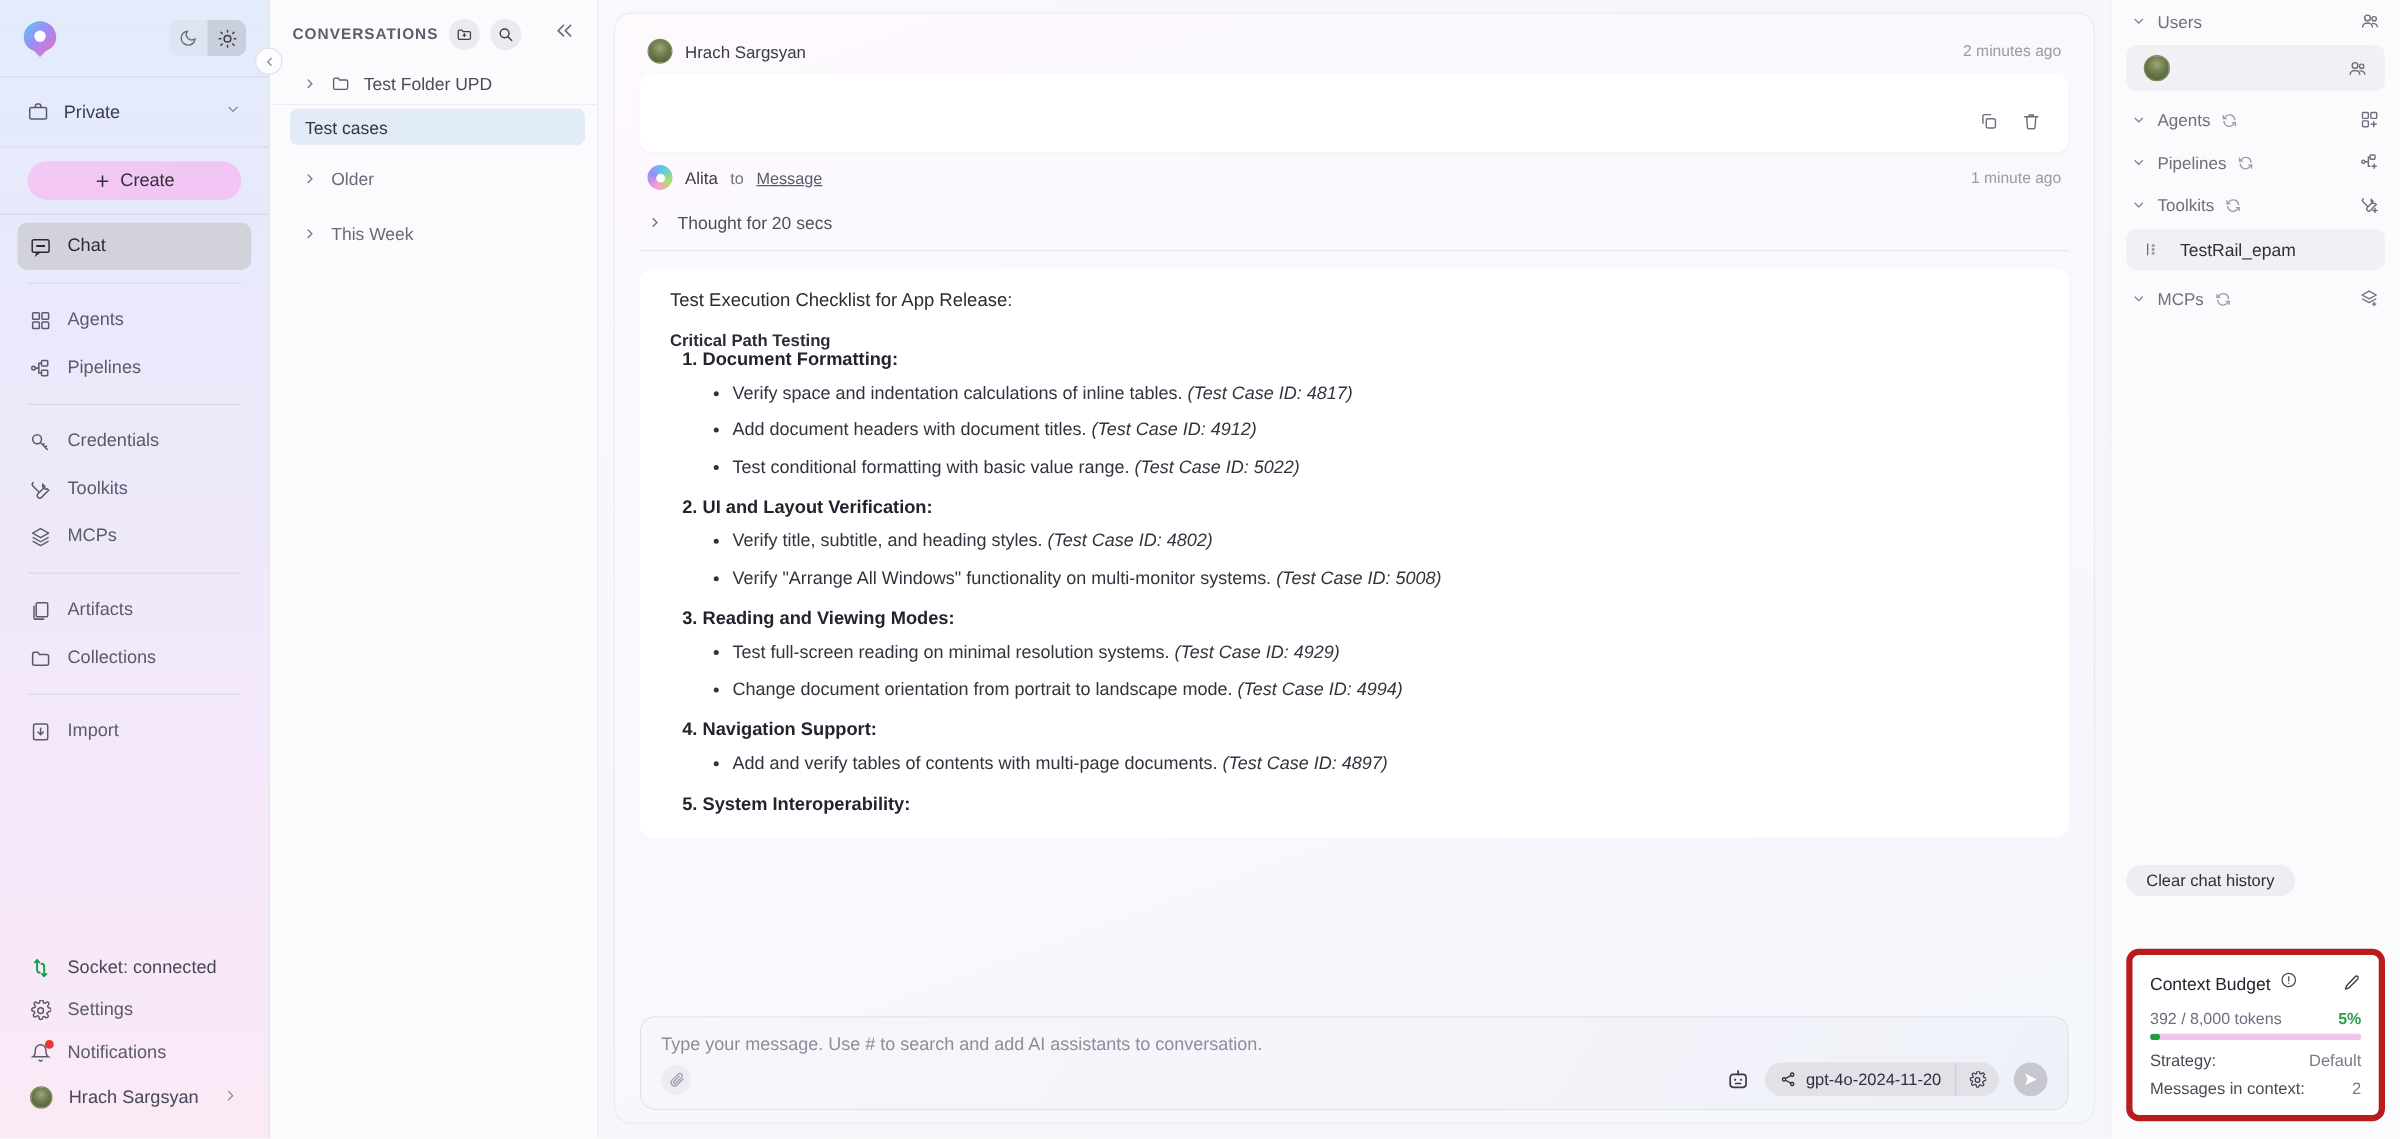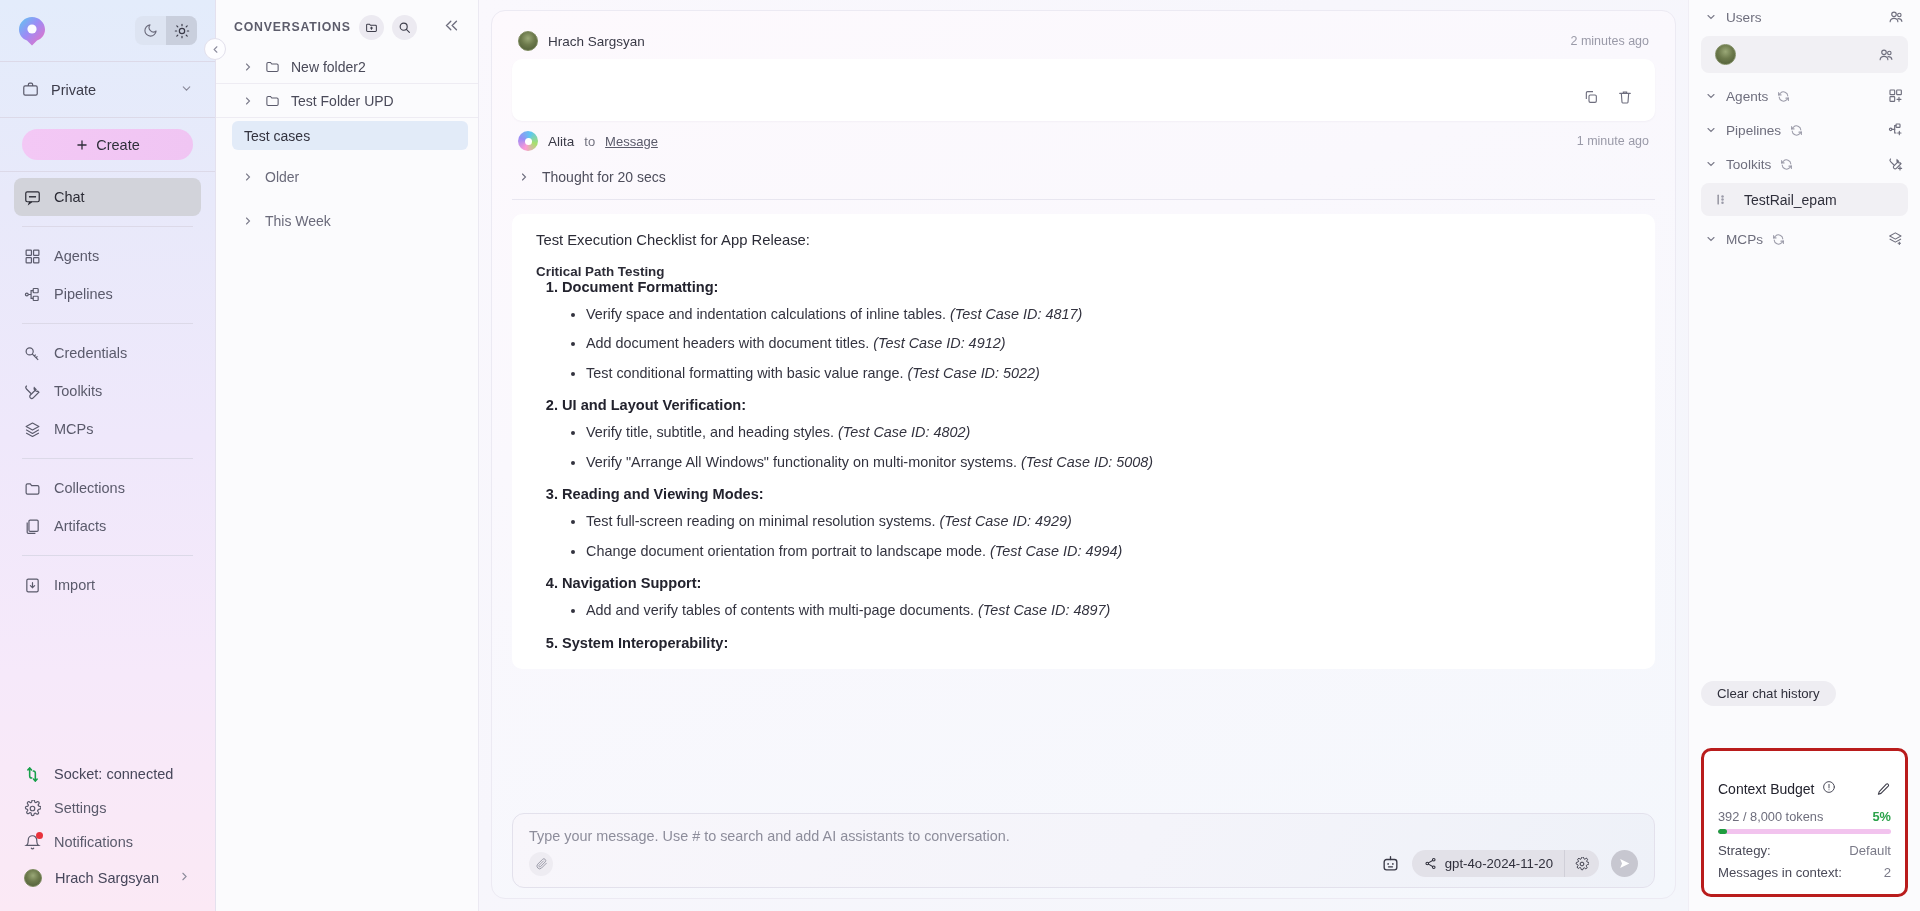--- a/index.html
+++ b/index.html
@@ -243,21 +243,21 @@
   }
 
   .part-bottom { margin-top: auto; }
   .clear-btn {
     height: 25px; border-radius: 14px; background: #eeedf2;
     display: inline-flex; align-items: center; padding: 0 16px;
     font-size: 13.2px; color: #2f2f3b; cursor: pointer; border: none;
     margin-bottom: 42px;
   }
   .budget {
-    border: 3px solid #b91c1c; border-radius: 10px; padding: 29px 14px 14px 14px;
+    border: 5px solid #b91c1c; border-radius: 10px; padding: 13px 14px 14px 14px;
     background: #fff;
   }
   .budget-head { display: flex; align-items: center; gap: 7px; margin-bottom: 11px; }
   .budget-title { font-size: 14px; color: #23232e; }
   .budget-edit { margin-left: auto; cursor: pointer; color: #3a3a47; display:flex; }
   .budget-row { display: flex; align-items: center; font-size: 12.8px; color: #6e6e7d; margin-bottom: 5px;}
   .budget-row .right { margin-left: auto; }
   .pct { color: #2aa24a; font-weight: 600; }
   .bar { height: 5px; border-radius: 3px; background: #f2c3ee; margin: 4px 0 9px 0; position: relative; overflow: hidden; }
   .bar-fill { position:absolute; left:0; top:0; bottom:0; background: #1f9d3f; border-radius: 3px; }
@@ -380,30 +380,30 @@
               <path d="M3 12.5l9 5 9-5"></path>
               <path d="M3 16.8l9 5 9-5"></path>
             </svg>
           <span>MCPs</span>
         </div>
       </div>
       <div class="nav-divider"></div>
       <div class="nav-group">
         <div class="nav-item">
           <svg width="17" height="17" viewBox="0 0 24 24" fill="none" stroke="#5a5a6b" stroke-width="1.7">
-              <path d="M3 7.5a2 2 0 0 1 2-2h3.8l2 2.5H19a2 2 0 0 1 2 2V18a2 2 0 0 1-2 2H5a2 2 0 0 1-2-2z"></path>
-            </svg>
-          <span>Collections</span>
+              <rect x="7" y="3" width="13" height="16" rx="1.6"></rect>
+              <path d="M4.5 6.5V20a1.6 1.6 0 0 0 1.6 1.6h10"></path>
+            </svg>
+          <span>Artifacts</span>
         </div>
         <div class="nav-item">
           <svg width="17" height="17" viewBox="0 0 24 24" fill="none" stroke="#5a5a6b" stroke-width="1.7">
-              <rect x="7" y="3" width="13" height="16" rx="1.6"></rect>
-              <path d="M4.5 6.5V20a1.6 1.6 0 0 0 1.6 1.6h10"></path>
-            </svg>
-          <span>Artifacts</span>
+              <path d="M3 7.5a2 2 0 0 1 2-2h3.8l2 2.5H19a2 2 0 0 1 2 2V18a2 2 0 0 1-2 2H5a2 2 0 0 1-2-2z"></path>
+            </svg>
+          <span>Collections</span>
         </div>
       </div>
       <div class="nav-divider"></div>
       <div class="nav-group">
         <div class="nav-item">
           <svg width="17" height="17" viewBox="0 0 24 24" fill="none" stroke="#5a5a6b" stroke-width="1.7" stroke-linecap="round">
               <rect x="4" y="3" width="16" height="18" rx="2"></rect>
               <path d="M12 8v7M9 12.2l3 3 3-3"></path>
             </svg>
           <span>Import</span>
@@ -472,29 +472,20 @@
           </svg>
       </span>
       <span class="convo-collapse">
         <svg width="17" height="17" viewBox="0 0 24 24" fill="none" stroke="#6d6d7d" stroke-width="1.9" stroke-linecap="round">
             <path d="M11 6l-6 6 6 6M19 6l-6 6 6 6"></path>
           </svg>
       </span>
     </div>
 
     <div>
-      <div class="folder-row">
-        <svg width="12" height="12" viewBox="0 0 24 24" fill="none" stroke="#7b7b8a" stroke-width="2.2" stroke-linecap="round">
-            <path d="M9 6l6 6-6 6"></path>
-          </svg>
-        <svg width="15" height="15" viewBox="0 0 24 24" fill="none" stroke="#5a5a6b" stroke-width="1.7">
-            <path d="M3 7.5a2 2 0 0 1 2-2h3.8l2 2.5H19a2 2 0 0 1 2 2V18a2 2 0 0 1-2 2H5a2 2 0 0 1-2-2z"></path>
-          </svg>
-        <span>New folder2</span>
-      </div>
       <div class="folder-row">
         <svg width="12" height="12" viewBox="0 0 24 24" fill="none" stroke="#7b7b8a" stroke-width="2.2" stroke-linecap="round">
             <path d="M9 6l6 6-6 6"></path>
           </svg>
         <svg width="15" height="15" viewBox="0 0 24 24" fill="none" stroke="#5a5a6b" stroke-width="1.7">
             <path d="M3 7.5a2 2 0 0 1 2-2h3.8l2 2.5H19a2 2 0 0 1 2 2V18a2 2 0 0 1-2 2H5a2 2 0 0 1-2-2z"></path>
           </svg>
         <span>Test Folder UPD</span>
       </div>
     </div>

